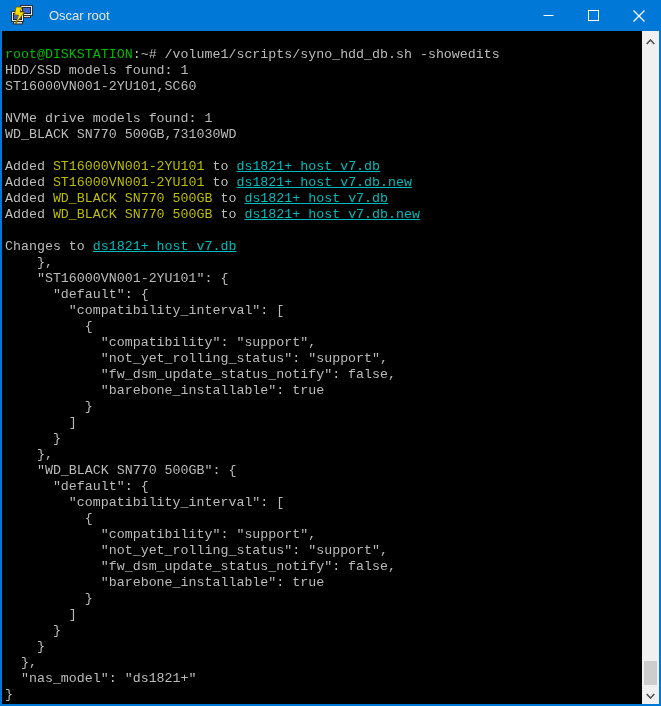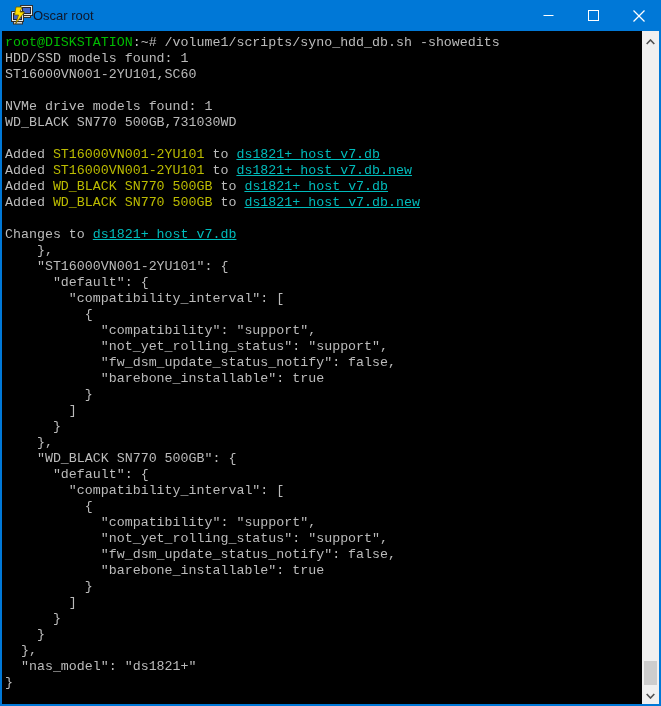--- a/index.html
+++ b/index.html
@@ -8,31 +8,31 @@
     background:var(--titlebar,#0078d7);
     box-sizing:border-box;overflow:hidden;
     font-family:"Liberation Sans",sans-serif;
   }
   .titlebar{
     height:31px;display:flex;align-items:center;
     background:var(--titlebar,#0078d7);
   }
   .app-icon{margin-left:11px;width:22px;height:21px;flex:0 0 auto;display:block;}
   .title{
-    color:#0f172a;font-size:13px;margin-left:0;white-space:nowrap;
+    color:#e5e5e5;font-size:13px;margin-left:16px;white-space:nowrap;
   }
   .win-buttons{margin-left:auto;display:flex;height:31px;}
   .win-btn{
     width:45px;height:31px;display:flex;align-items:center;justify-content:center;
     cursor:default;
   }
   .terminal{
     position:absolute;left:2px;top:31px;width:640px;bottom:2px;
     background:var(--terminal_bg,#000);
-    padding:4px 0 0 3px;box-sizing:border-box;
+    padding:16px 0 0 3px;box-sizing:border-box;
     font-family:"Liberation Mono",monospace;
     font-size:13.3px;line-height:16px;
     white-space:pre;overflow:hidden;
   }
   .term-line{height:16px;white-space:pre;}
   .c-fg{color:var(--fg,#bbbbbb);}
   .c-green{color:var(--green,#00bb00);}
   .c-yellow{color:var(--yellow,#bbbb00);}
   .c-cyan{color:var(--cyan,#00bbbb);text-decoration:underline;}
   .scrollbar{

